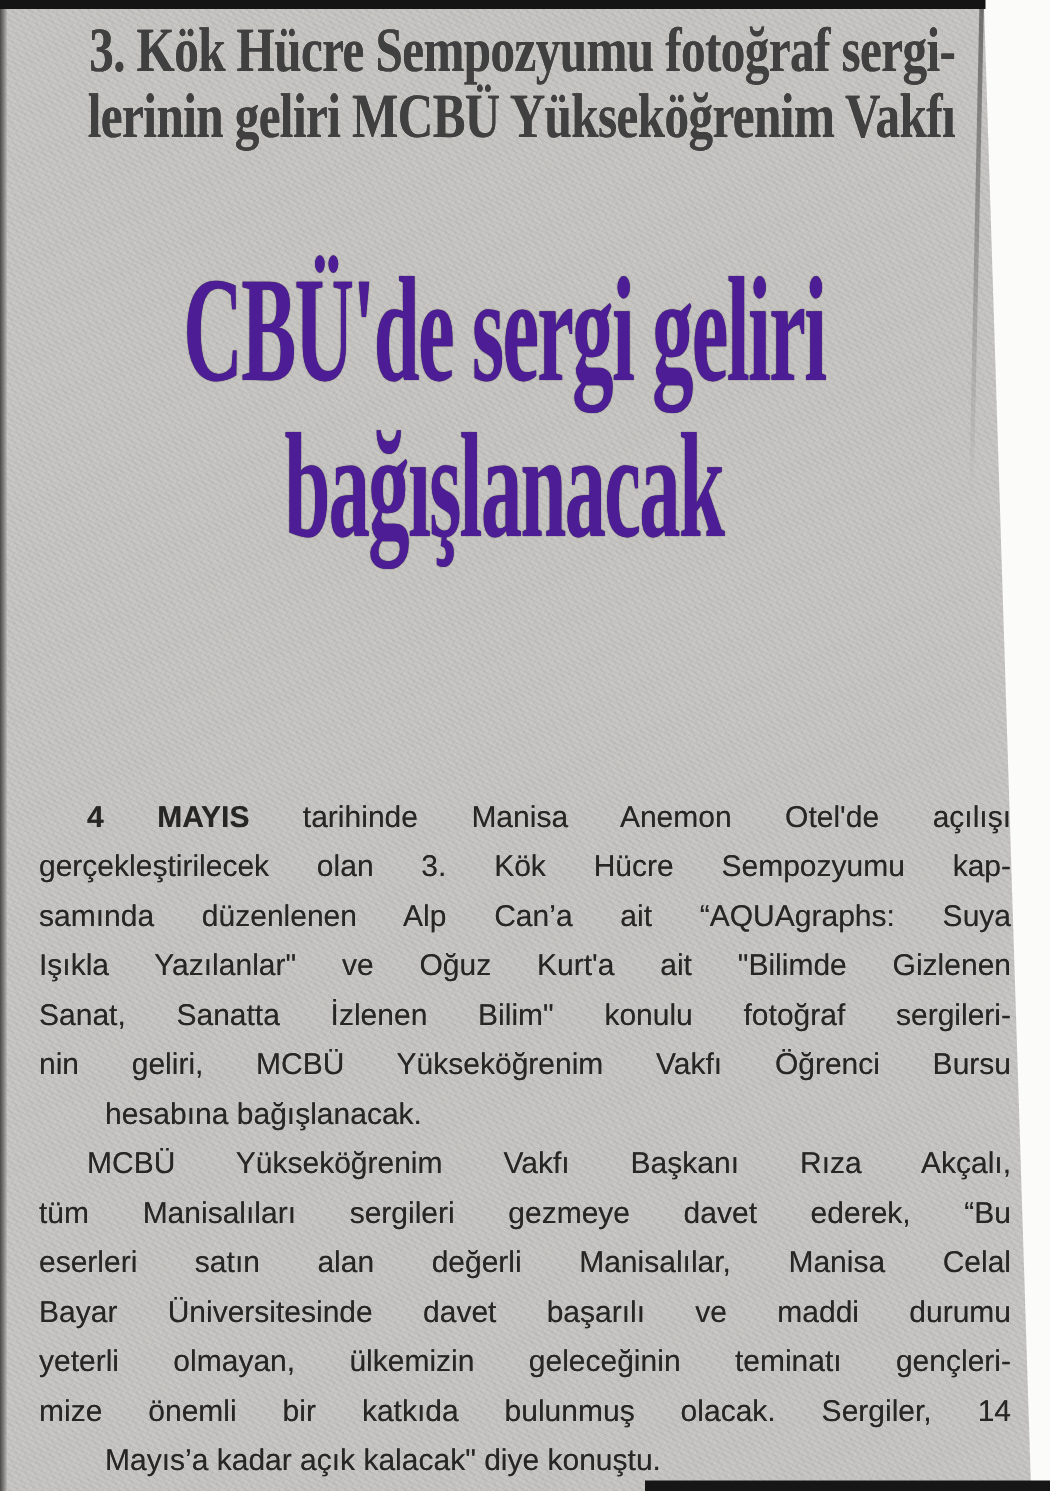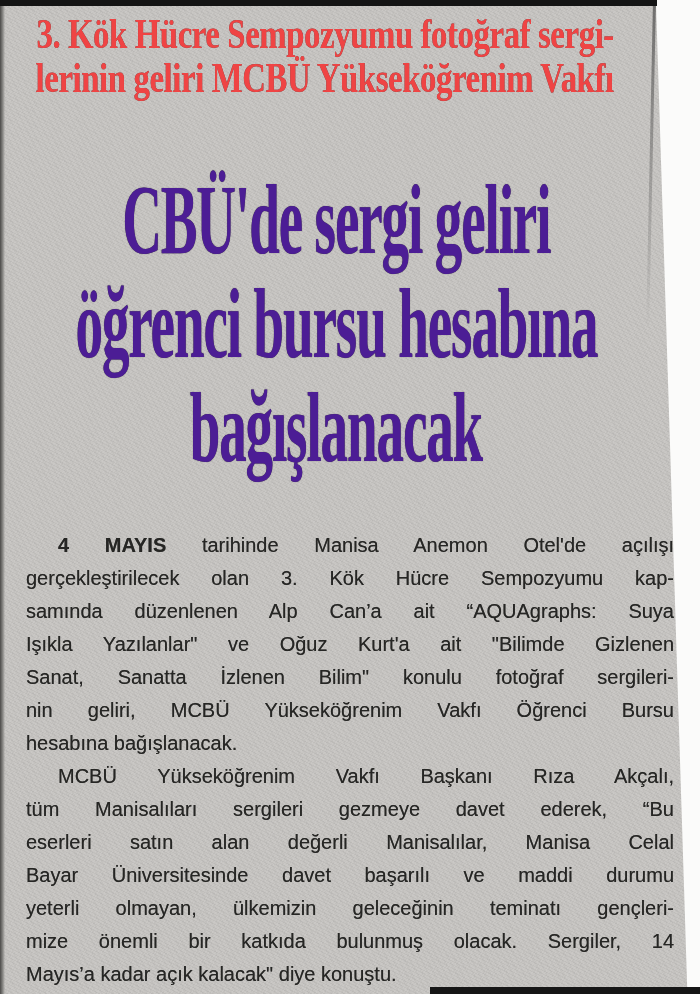--- a/index.html
+++ b/index.html
@@ -15,40 +15,40 @@
   .scan-margin{position:absolute;right:0;top:0;width:700px;height:994px;background:#fbfbfa;
         clip-path:polygon(93.7% 0, 100% 0, 100% 100%, 98.2% 100%);}
   .paper-edge-line{position:absolute;left:653px;top:0;width:3px;height:330px;
         background:linear-gradient(to bottom, rgba(40,40,40,.55), rgba(40,40,40,0));
         transform:rotate(1.2deg);transform-origin:top left;}
   .left-edge{position:absolute;left:0;top:0;width:5px;height:994px;
         background:linear-gradient(to right,#4b4a48,#8e8d8a 60%,rgba(0,0,0,0));}
   .top-rule{position:absolute;left:0;top:0;width:657px;height:6px;background:#141414;}
   .bottom-rule{position:absolute;left:430px;top:987px;width:270px;height:7px;background:#161616;}
 
-  .kicker{position:absolute;left:0;top:12px;width:650px;color:#ef4444;
+  .kicker{position:absolute;left:23px;top:12px;width:650px;color:#404040;
         font-family:"Liberation Serif",serif;font-weight:bold;}
   .kicker-line{height:44px;display:flex;justify-content:center;align-items:center;}
   .kicker-line > span{display:inline-block;white-space:nowrap;font-size:42px;line-height:44px;
         transform:scaleX(.78);transform-origin:50% 50%;letter-spacing:-.5px;
         text-shadow:0 0 .5px rgba(20,20,20,.7);}
 
   .headline{position:absolute;left:6px;top:168px;width:660px;color:#4c1d95;font-family:Liberation Serif, serif;}
   .headline-line{height:104px;display:flex;justify-content:center;align-items:center;}
   .headline-line > span{display:inline-block;white-space:nowrap;font-weight:bold;
         font-size:100px;line-height:104px;letter-spacing:-2px;
         transform:scaleX(.55);transform-origin:50% 50%;
         text-shadow:0 0 1px rgba(10,10,10,.8);}
 
   .body-text{position:absolute;left:26px;top:529px;width:648px;color:#262624;
         font-size:20px;line-height:33px;
         text-shadow:0 0 .4px rgba(30,30,30,.6);}
   .body-line{height:33px;overflow:hidden;text-align:justify;text-align-last:justify;}
   .body-line.indent{padding-left:32px;width:616px;}
-  .body-line.last{text-align-last:left;}
+  .body-line.last{text-align-last:left;margin-left:44px;}
   .lead{font-weight:bold;}
 </style>
 </head>
 <body>
 
 <div class="page">
   <div class="paper"></div>
   <div class="scan-margin"></div>
   <div class="paper-edge-line"></div>
   <div class="left-edge"></div>
@@ -59,23 +59,20 @@
         <span>3. Kök Hücre Sempozyumu fotoğraf sergi-</span>
       </div>
     <div class="kicker-line">
         <span>lerinin geliri MCBÜ Yükseköğrenim Vakfı</span>
       </div>
   </div>
 
   <div class="headline">
     <div class="headline-line">
         <span>CBÜ'de sergi geliri</span>
-      </div>
-    <div class="headline-line">
-        <span>öğrenci bursu hesabına</span>
       </div>
     <div class="headline-line">
         <span>bağışlanacak</span>
       </div>
   </div>
 
   <div class="body-text">
     <div>
       <div class="body-line indent"><span class="lead">4 MAYIS</span><span> tarihinde Manisa Anemon Otel'de açılışı</span></div>
       <div class="body-line"><span>gerçekleştirilecek olan 3. Kök Hücre Sempozyumu kap-</span></div>

